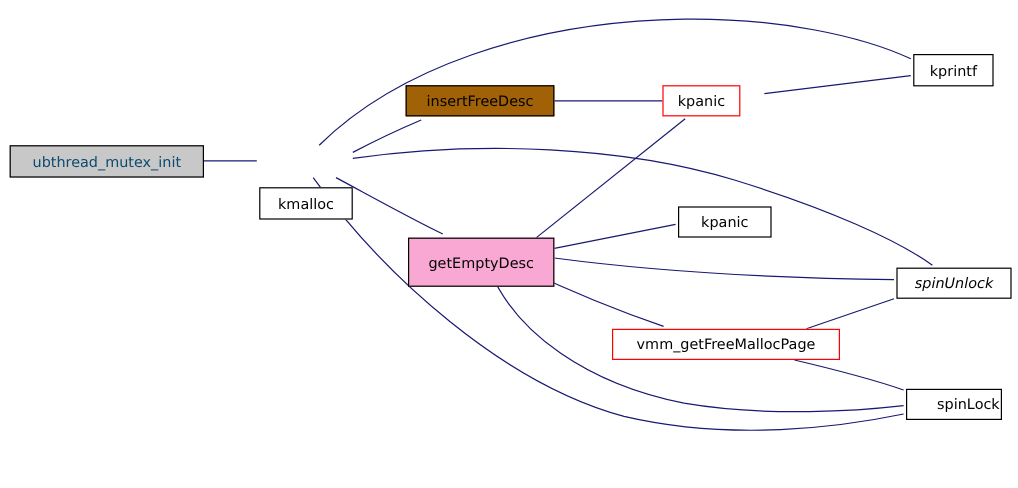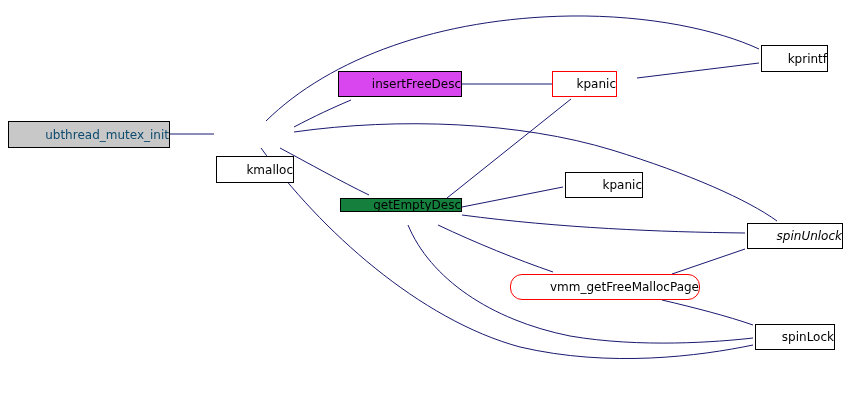--- a/index.html
+++ b/index.html
@@ -24,21 +24,21 @@
   }
   .edges-layer path {
     fill: none;
     stroke-width: 1;
   }
   .graph-node {
     position: absolute;
     box-sizing: border-box;
     display: flex;
     align-items: center;
-    justify-content: flex-end;
+    justify-content: center;
     background: #ffffff;
     border: 1px solid #000000;
     font-size: 12px;
     color: #000000;
     white-space: nowrap;
     cursor: pointer;
     line-height: 1;
   }
 </style>
 </head>
@@ -69,38 +69,38 @@
         <path d="M662,300 C696,308 727,316 753,325" stroke="#191970" marker-end="url(#arrowhead)"></path>
       </g>
   </svg>
   <div id="node-layer">
       <div class="graph-node" style="left: 8px; top: 121px; width: 162px; height: 27px; background: rgb(200, 200, 200); border-color: rgb(0, 0, 0); color: #0c4a6e;">
         <span>ubthread_mutex_init</span>
       </div>
       <div class="graph-node" style="left: 216px; top: 121px; width: 78px; height: 27px; background: rgb(255, 255, 255); border-color: rgb(0, 0, 0); color: rgb(0, 0, 0); margin-top: 35px;">
         <span>kmalloc</span>
       </div>
-      <div class="graph-node" style="left: 338px; top: 71px; width: 124px; height: 26px; background: #d946ef; border-color: rgb(0, 0, 0); color: rgb(0, 0, 0);">
+      <div class="graph-node" style="left: 338px; top: 71px; width: 124px; height: 26px; background: #a16207; border-color: rgb(0, 0, 0); color: rgb(0, 0, 0);">
         <span>insertFreeDesc</span>
       </div>
       <div class="graph-node" style="left: 552px; top: 71px; width: 65px; height: 26px; background: rgb(255, 255, 255); border-color: rgb(255, 0, 0); color: rgb(0, 0, 0);">
         <span>kpanic</span>
       </div>
       <div class="graph-node" style="left: 761px; top: 45px; width: 67px; height: 27px; background: rgb(255, 255, 255); border-color: rgb(0, 0, 0); color: rgb(0, 0, 0);">
         <span>kprintf</span>
       </div>
-      <div class="graph-node" style="left: 340px; top: 198px; width: 122px; height: 14px; background: #15803d; border-color: rgb(0, 0, 0); color: rgb(0, 0, 0);">
+      <div class="graph-node" style="left: 340px; top: 198px; width: 122px; height: 41px; background: #f9a8d4; border-color: rgb(0, 0, 0); color: rgb(0, 0, 0);">
         <span>getEmptyDesc</span>
       </div>
       <div class="graph-node" style="left: 565px; top: 172px; width: 78px; height: 26px; background: rgb(255, 255, 255); border-color: rgb(0, 0, 0); color: rgb(0, 0, 0);">
         <span>kpanic</span>
       </div>
       <div class="graph-node" style="left: 747px; top: 223px; width: 96px; height: 26px; background: rgb(255, 255, 255); border-color: rgb(0, 0, 0); color: rgb(0, 0, 0); font-style: italic;">
         <span>spinUnlock</span>
       </div>
-      <div class="graph-node" style="left: 510px; top: 274px; width: 190px; height: 26px; background: rgb(255, 255, 255); border-color: rgb(255, 0, 0); color: rgb(0, 0, 0); border-radius: 12px;">
+      <div class="graph-node" style="left: 510px; top: 274px; width: 190px; height: 26px; background: rgb(255, 255, 255); border-color: rgb(255, 0, 0); color: rgb(0, 0, 0);">
         <span>vmm_getFreeMallocPage</span>
       </div>
       <div class="graph-node" style="left: 755px; top: 324px; width: 80px; height: 26px; background: rgb(255, 255, 255); border-color: rgb(0, 0, 0); color: rgb(0, 0, 0); padding-left: 24px;">
         <span>spinLock</span>
       </div>
     </div>
 </div>
 
 </body></html>

